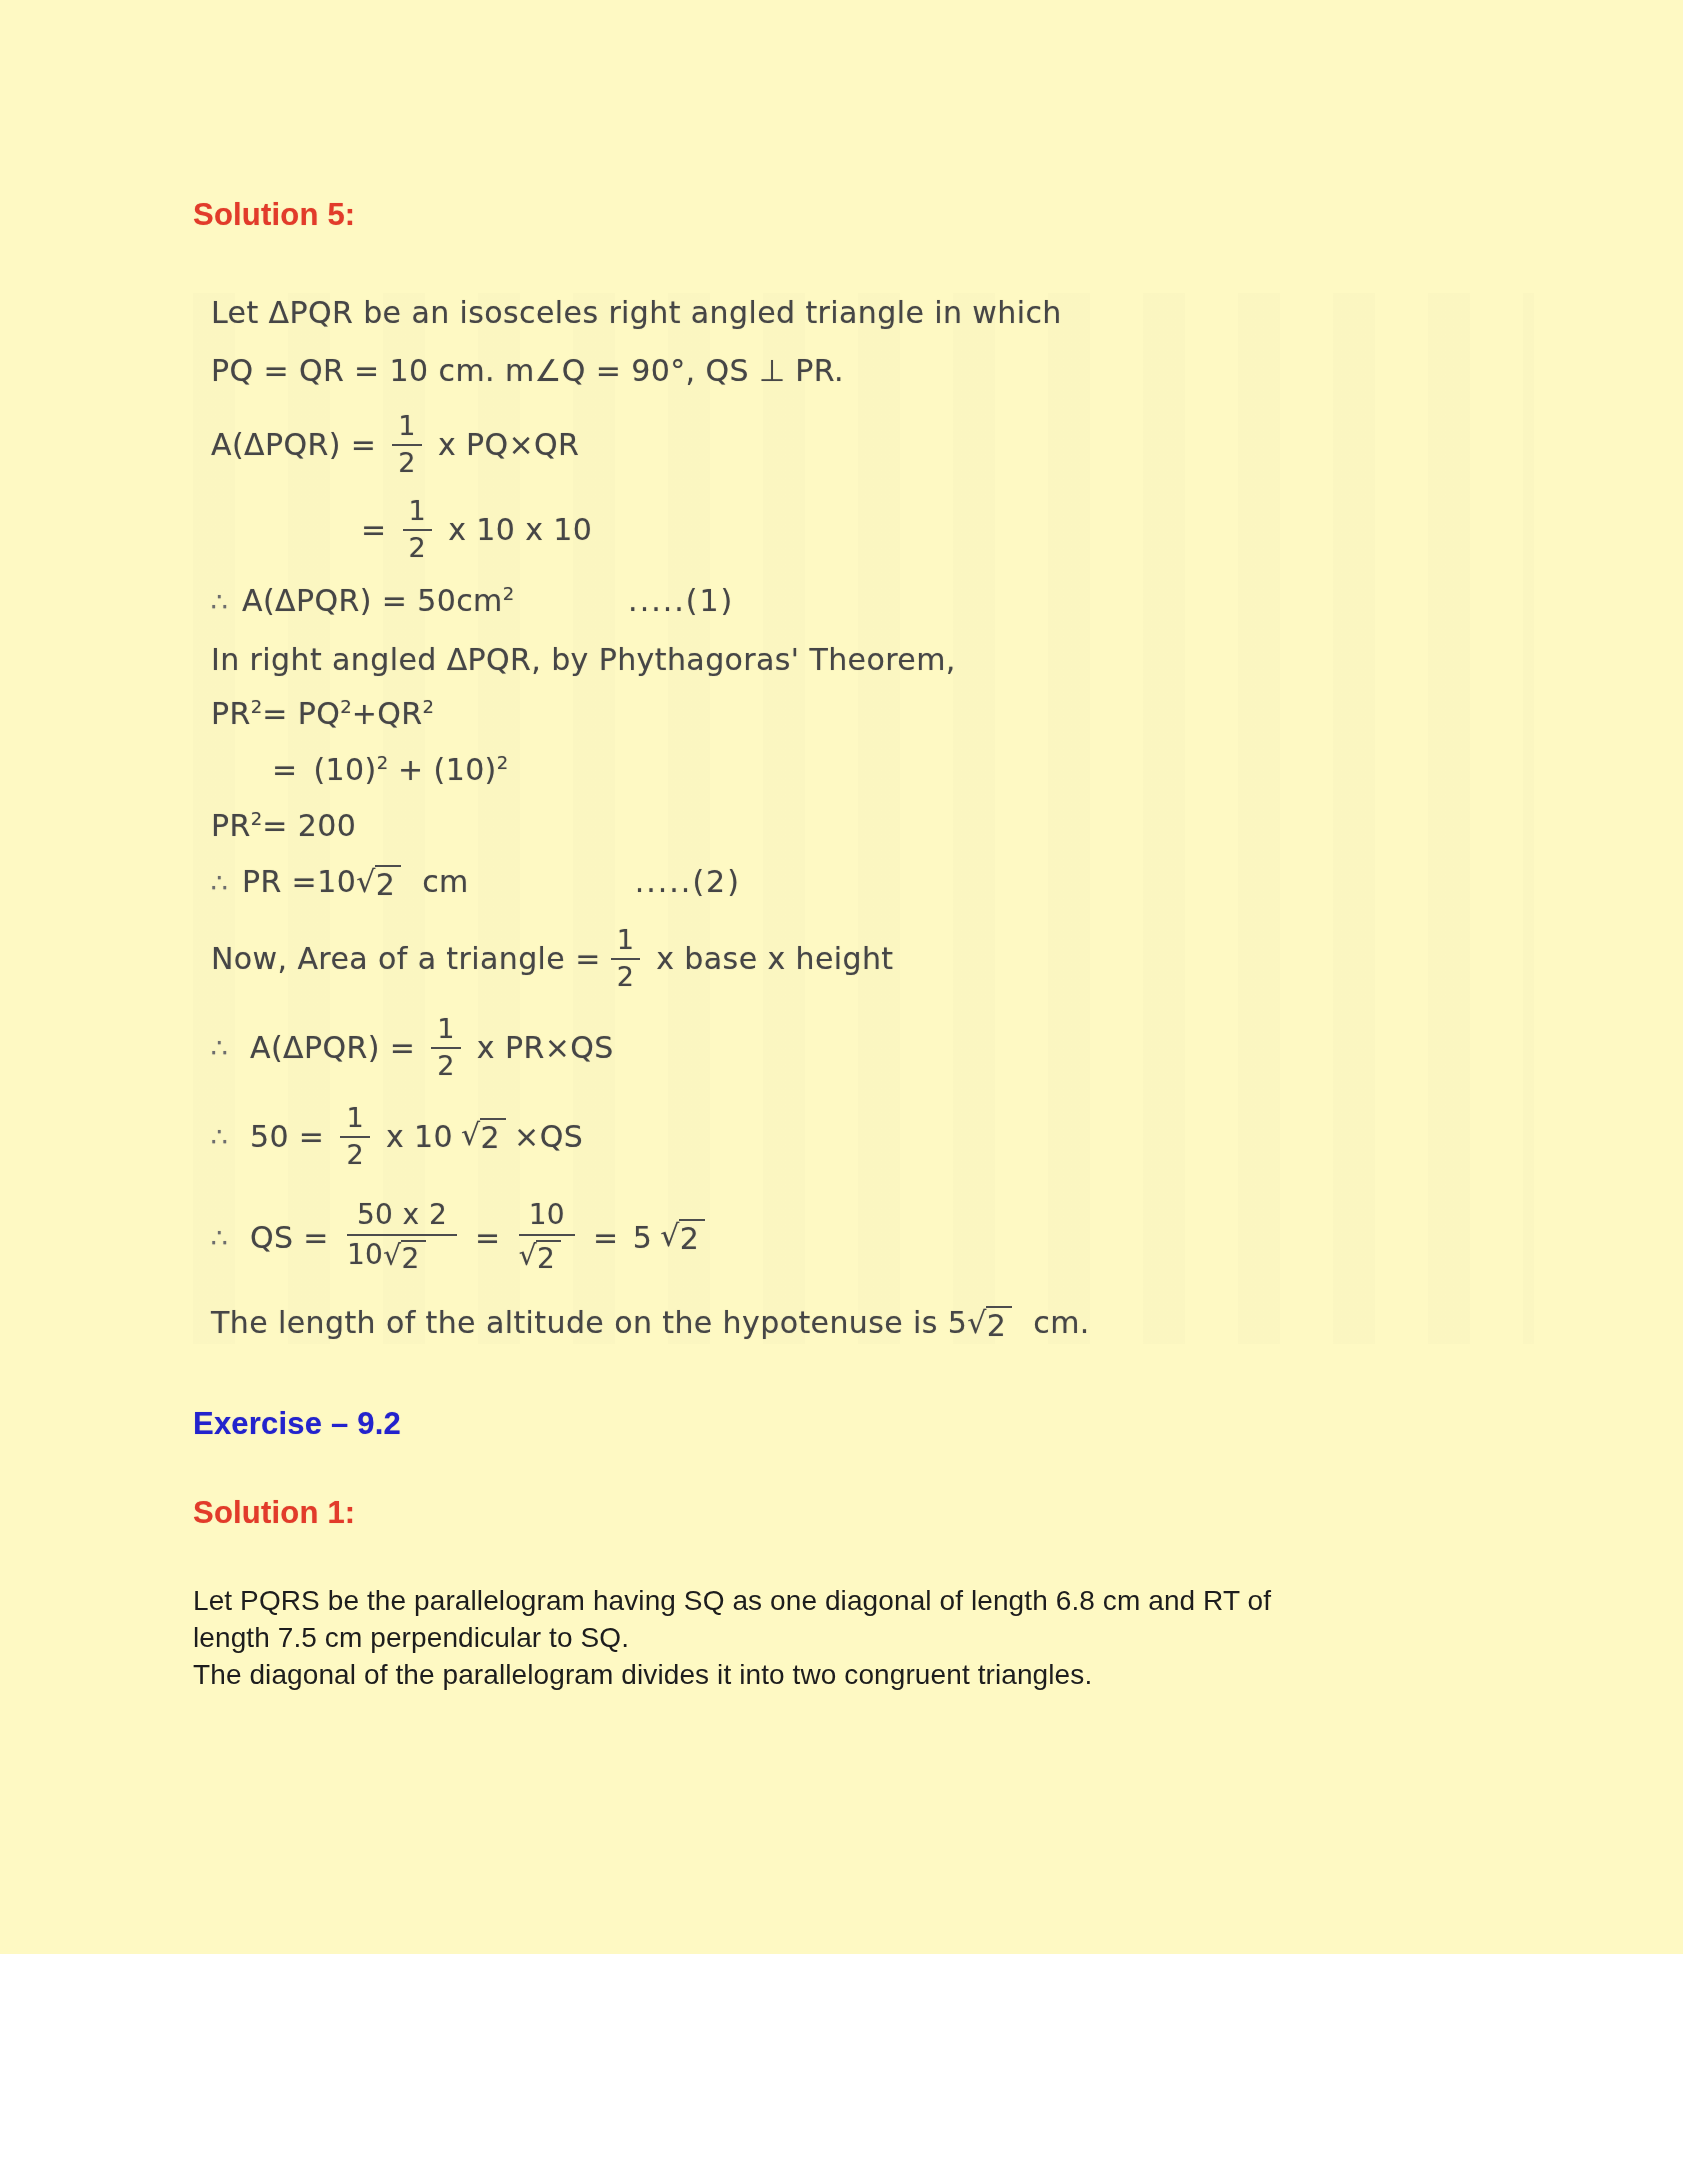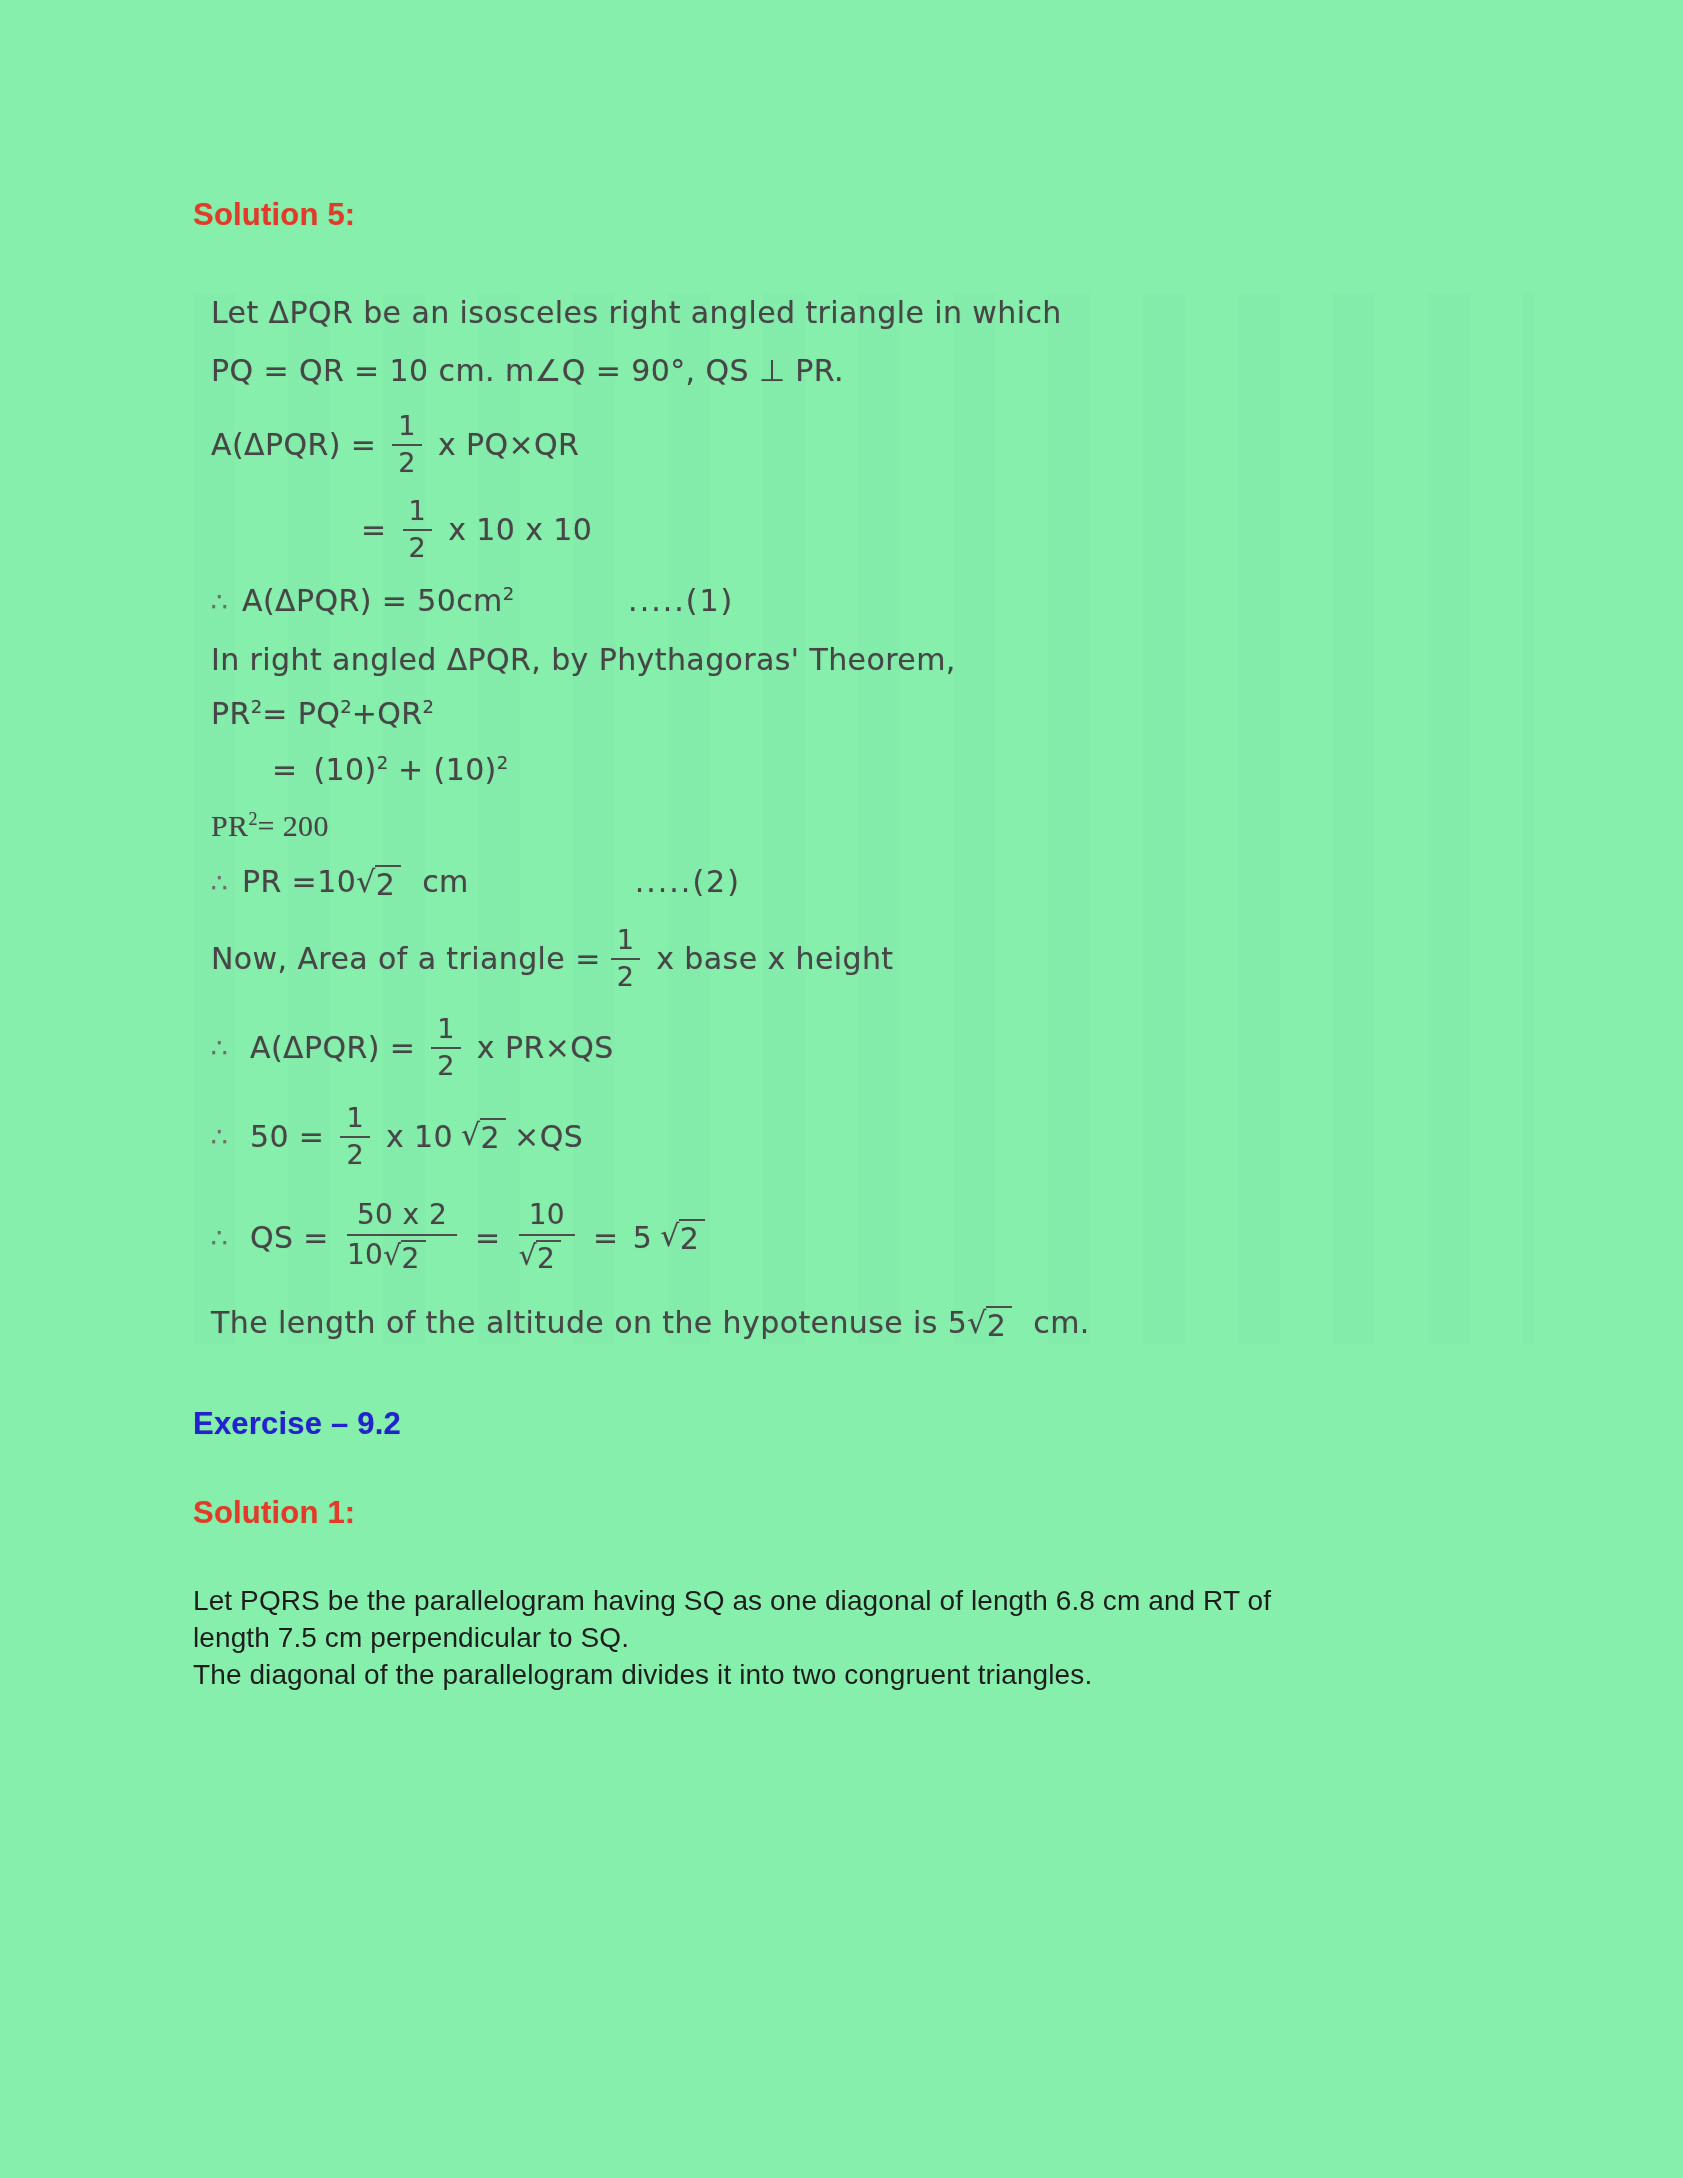--- a/index.html
+++ b/index.html
@@ -1,17 +1,17 @@
 <!DOCTYPE html>
 <html><head>
 <meta charset="utf-8">
 <style>
   html,body{margin:0;padding:0;background:#ffffff;}
   .page{
-    width:1683px;height:2178px;background:#86efac;position:relative;overflow:hidden;
+    width:1683px;height:1954px;background:#fef9c3;position:relative;overflow:hidden;
     font-family:"Liberation Sans", sans-serif;
     box-sizing:border-box;
     padding:196px 149px 0 193px;
   }
   
   .sol-heading{
     margin:0;font-size:31px;font-weight:bold;color:#e23b2a;
     letter-spacing:0.2px;line-height:38px;
     text-shadow:0 0 1px rgba(190,40,20,0.35);
   }
@@ -99,21 +99,21 @@
       <span>PR</span><sup class="sq">2</sup><span>= PQ</span><sup class="sq">2</sup><span>+QR</span><sup class="sq">2</sup>
     </div>
 
     <div class="mline indent-eq6" style="margin-top:16px;">
       <span>=</span>
       <span class="gap-s">(10)</span><sup class="sq">2</sup>
       <span>+</span>
       <span>(10)</span><sup class="sq">2</sup>
     </div>
 
-    <div class="mline" style="margin-top:16px;font-family:Liberation Serif, serif;">
+    <div class="mline" style="margin-top:16px;">
       <span>PR</span><sup class="sq">2</sup><span>= 200</span>
     </div>
 
     <div class="mline" style="margin-top:16px;">
       <span class="tf">∴</span><span>PR =10</span><span class="sqrt">
           <span class="radsign">√</span>
           <span class="radicand">2</span>
         </span><span class="unit">cm</span><span class="ref r2">.....(2)</span>
     </div>
 

